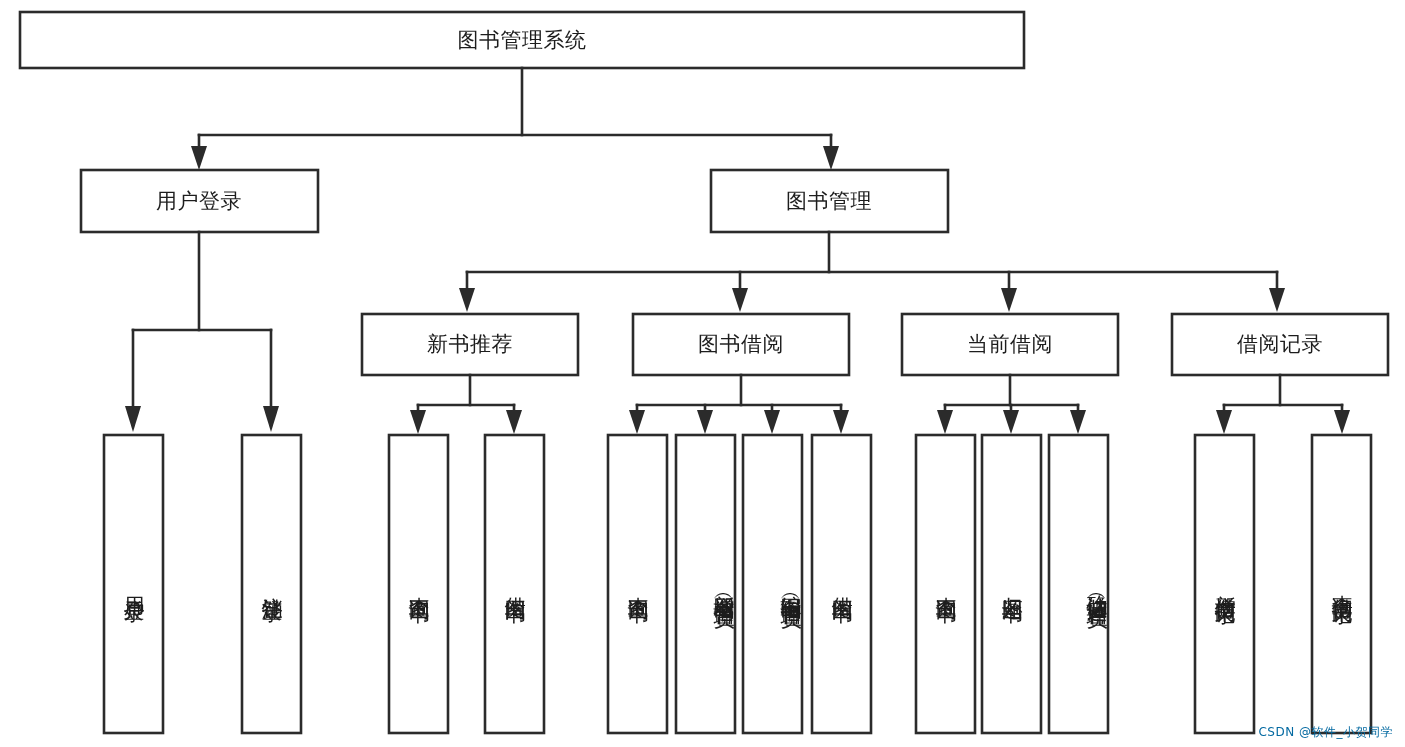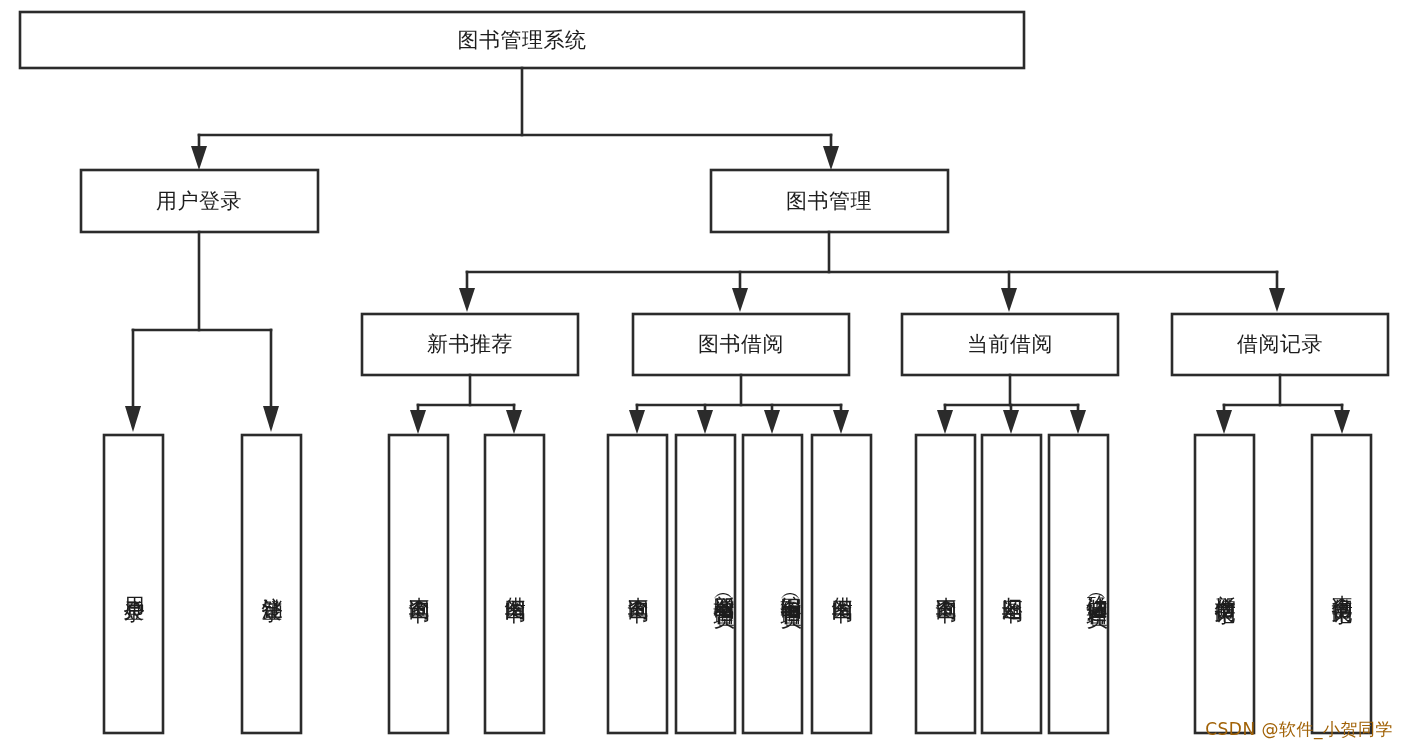--- a/index.html
+++ b/index.html
@@ -62,22 +62,22 @@
     text-align: center;
     white-space: nowrap;
     pointer-events: none;
     user-select: none;
   }
   .watermark {
     position: absolute;
     right: 12px;
     bottom: 6px;
     font-family: "DejaVu Sans", "Liberation Sans", sans-serif;
-    font-size: 17px;
-    color: #a16207;
+    font-size: 12px;
+    color: #0369a1;
     white-space: nowrap;
     letter-spacing: 0.5px;
   }
 </style>
 </head>
 <body>
 
 <div id="diagram-root">
 
   <svg id="diagram-svg" viewBox="0 0 1405 747">

